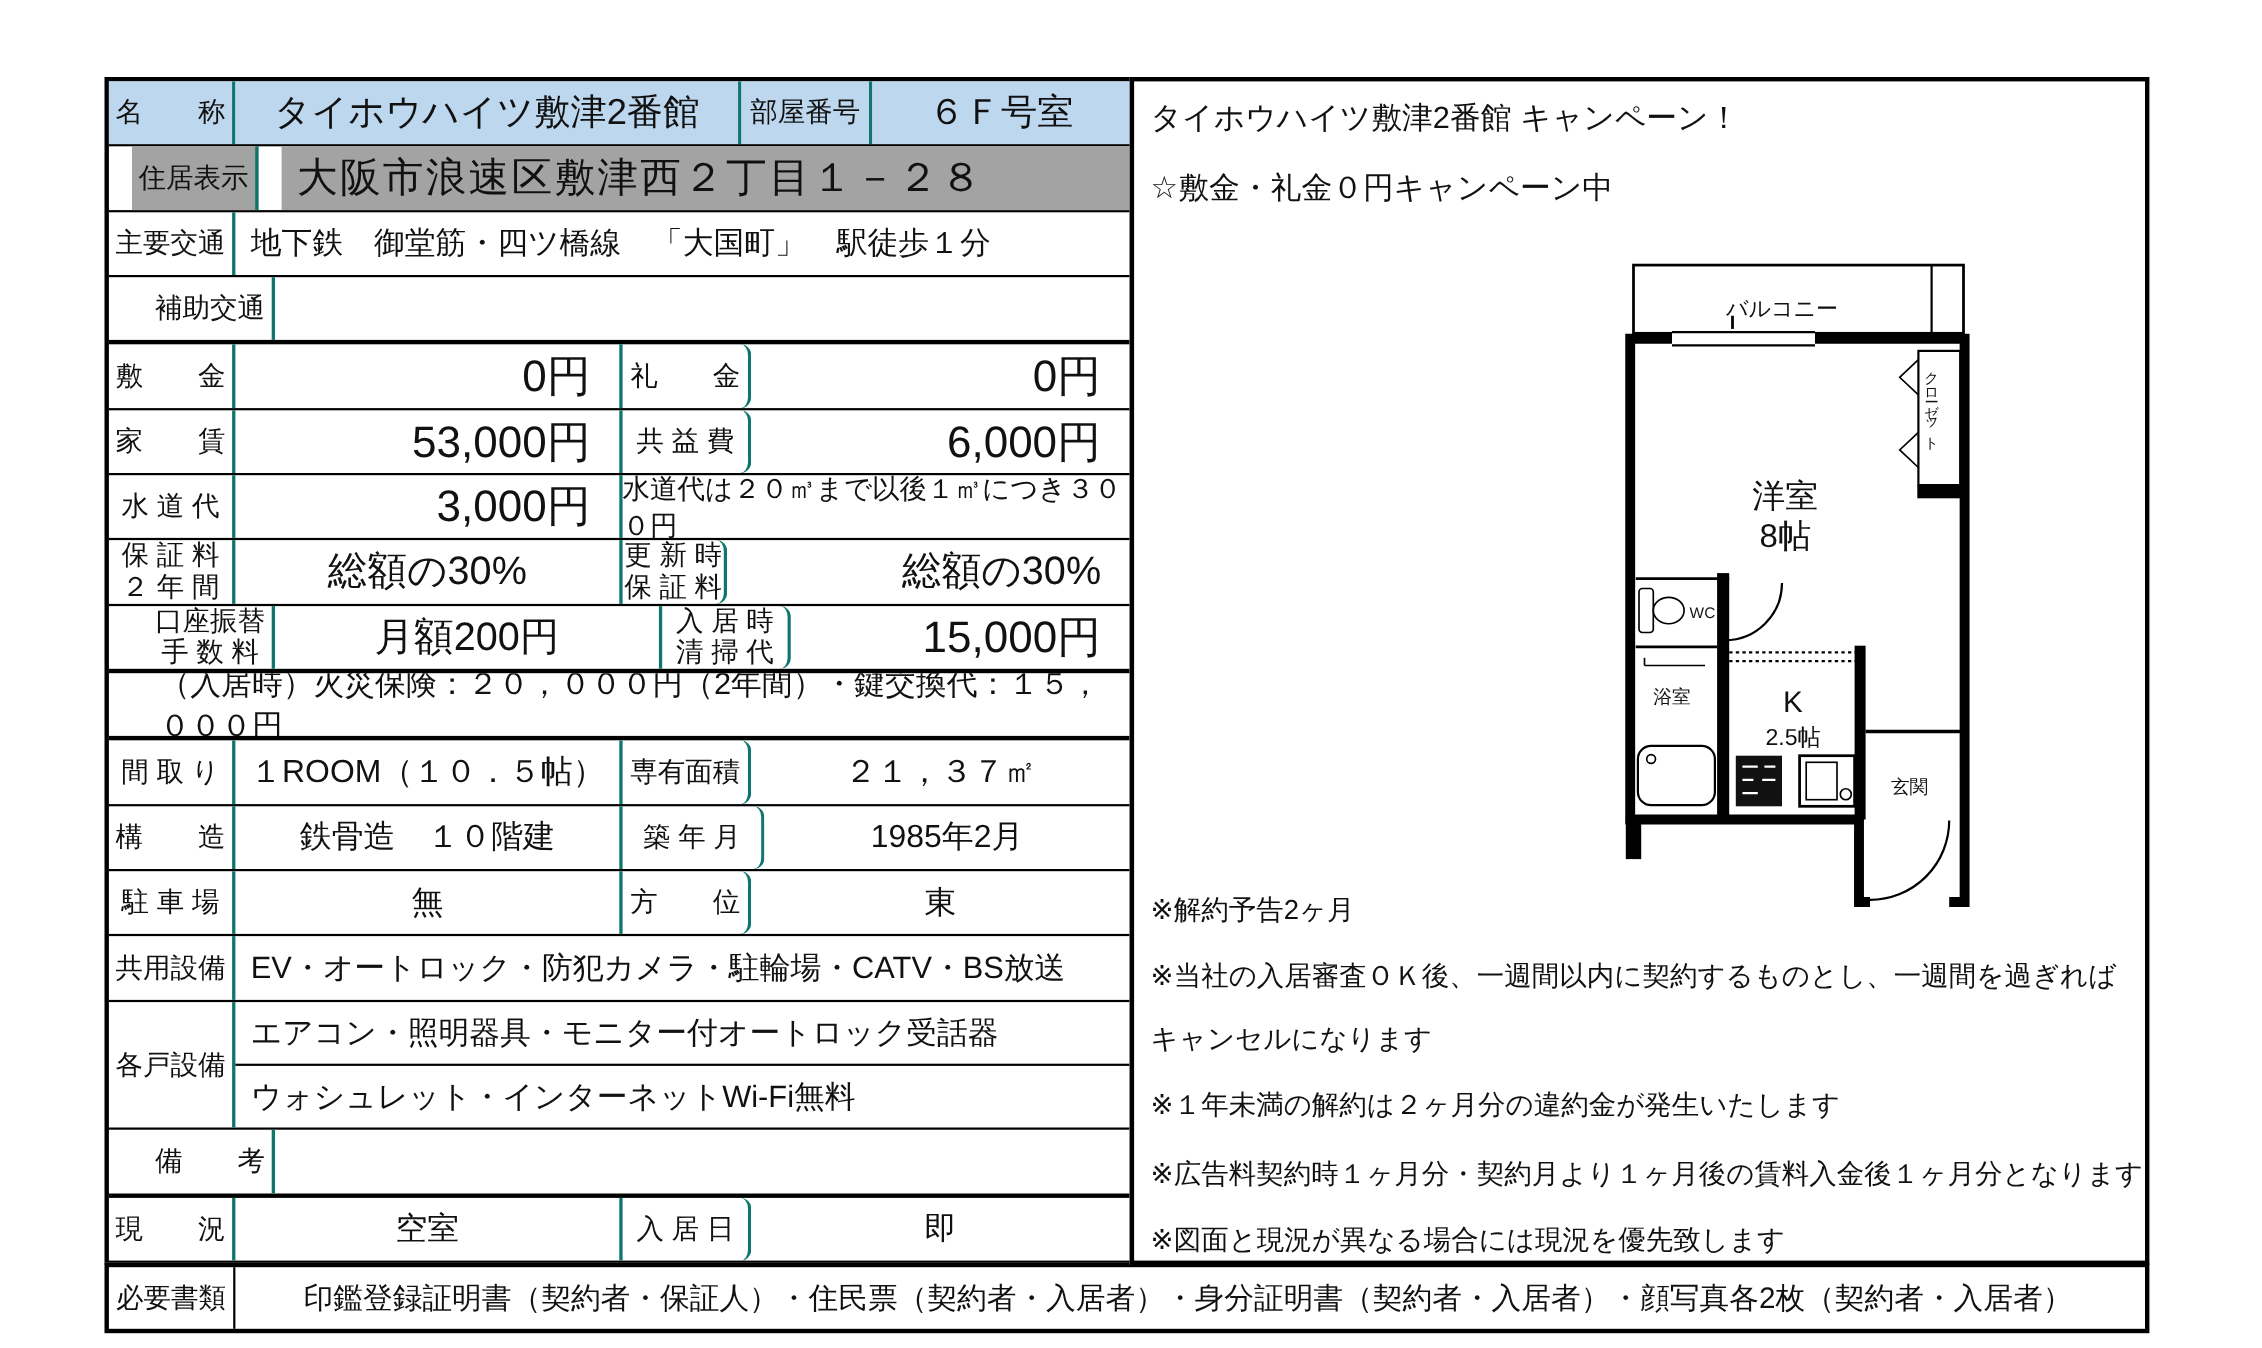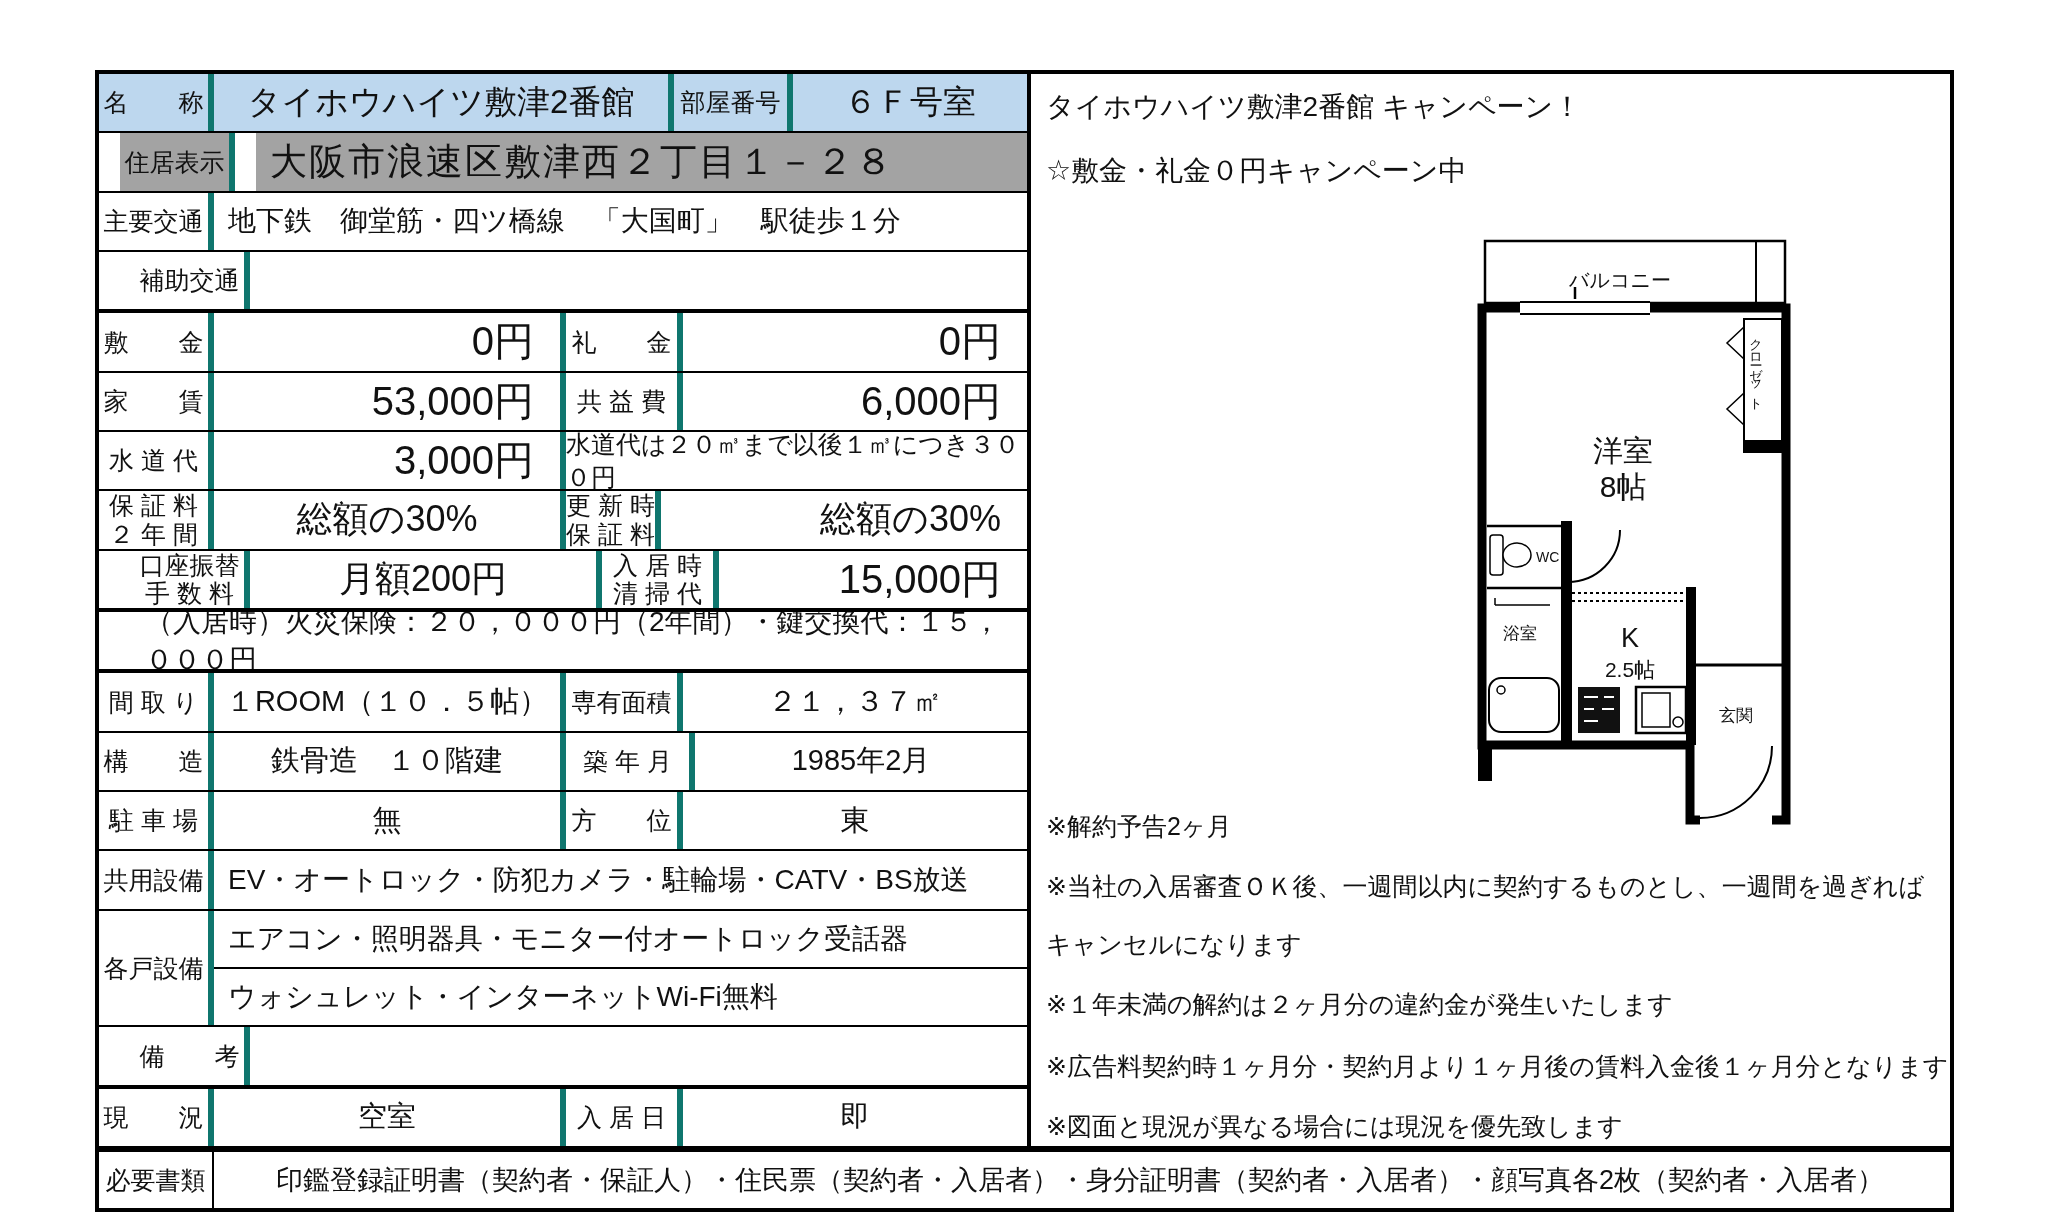--- a/index.html
+++ b/index.html
@@ -7,24 +7,24 @@
   .sheet { position:relative; width:2056px; height:1225px; background:#fff; overflow:hidden; }
 
   
   .tbl { position:absolute; left:95px; top:70px; width:936px; height:1080px;
          border:4px solid #000; display:flex; flex-direction:column; background:#fff; }
   .row { display:flex; flex:1 1 0; border-bottom:2px solid #000; min-height:0; }
   .row.thick { border-bottom-width:4px;padding-left:36px; }
   .row.last { border-bottom:none; }
   .row.dbl { flex:2 1 0; }
   .cell { display:flex; align-items:center; justify-content:center; min-width:0; overflow:hidden; }
-  .br { border-right:6px solid #0f766e; }
+  .br { border-right:3px solid #0f766e; }
   .lbl { width:115px; font-size:25px; text-align:center; white-space:pre-line; line-height:1.15; flex:none; }
   .w-v1 { width:352px; flex:none; }
-  .w-l2 { width:117px; flex:none; }
+  .w-l2 { width:117px; flex:none;border-radius:10px; }
   .w-v2 { flex:1 1 0; }
   .w-name { width:460px; flex:none; }
   .w-rno { width:119px; flex:none; }
   .grow { flex:1 1 0; }
   .right { justify-content:flex-end; padding-right:26px; }
   .left { justify-content:flex-start; padding-left:14px; }
   .v-big { font-size:40px; }
   .v-36 { font-size:36px; }
   .v-std { font-size:29px; }
   .v-28 { font-size:28px; }

